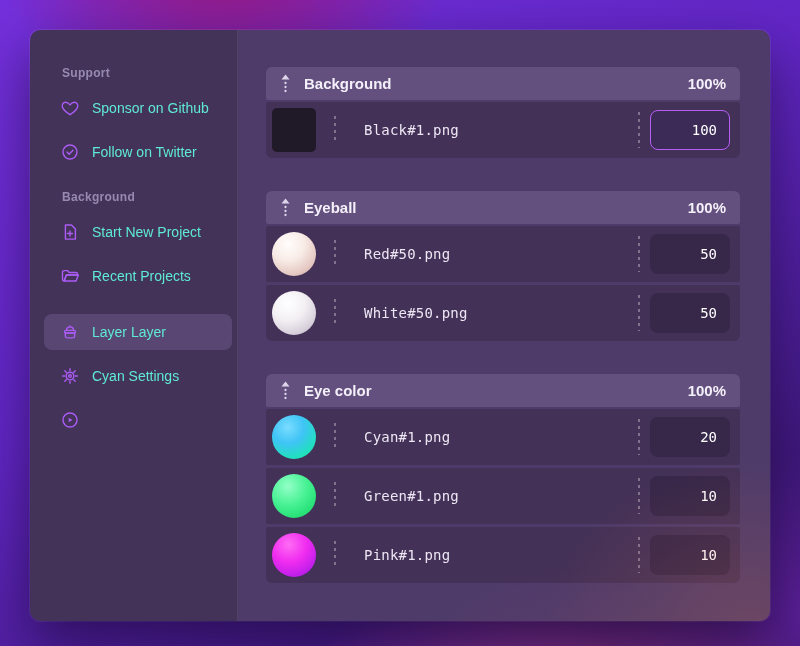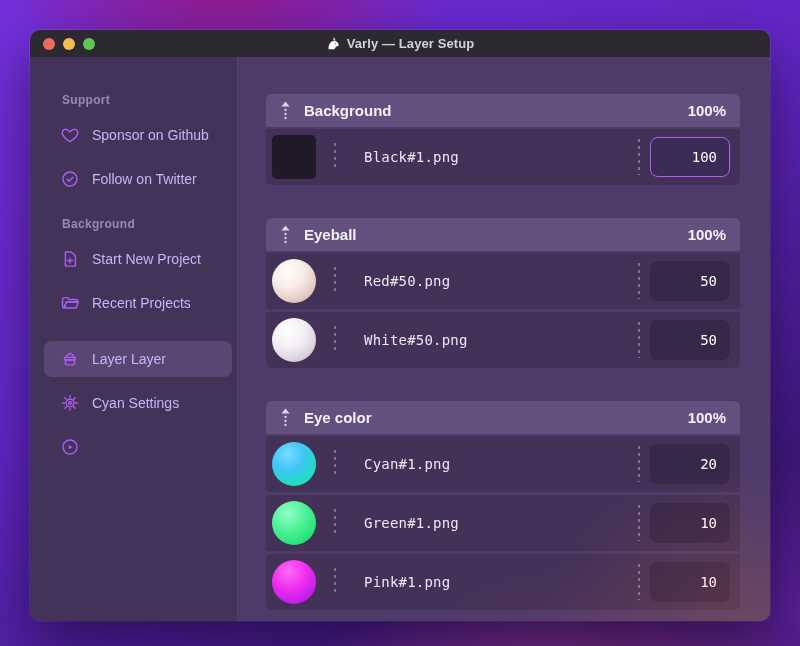--- a/index.html
+++ b/index.html
@@ -35,21 +35,21 @@
 
   .sidebar {
     width:208px; flex:0 0 208px; background:#443358;
     border-right:1px solid rgba(255,255,255,.08);
     padding:36px 5px 0 14px;
   }
   .section { margin-bottom:20px; }
   .section-label { font-size:12px; font-weight:700; color:#968ab0; margin:0 0 10px 18px; letter-spacing:.3px; }
   .side-item {
     display:flex; align-items:center; gap:12px; height:36px; padding:0 16px;
-    border-radius:8px; margin-bottom:8px; color:#c4b5fd; font-size:14px; cursor:default;
+    border-radius:8px; margin-bottom:8px; color:#5eead4; font-size:14px; cursor:default;
   }
   .side-item.active { background:#594672; }
   .side-item .icon { width:20px; height:20px; flex:0 0 20px; display:flex; }
   .side-item svg { width:20px; height:20px; stroke:#ab5cf5; stroke-width:1.7; fill:none; stroke-linecap:round; stroke-linejoin:round; }
 
   .main { flex:1; background:#4e3b69; position:relative; padding:37px 30px 0 28px; overflow:hidden; }
   .main::after {
     content:""; position:absolute; inset:0; pointer-events:none;
     background:
       radial-gradient(55% 42% at 96% 102%, rgba(236,118,78,.20), rgba(236,118,78,0) 70%),
@@ -96,37 +96,20 @@
     font-family:"DejaVu Sans Mono", monospace; font-size:14px; color:#ffffff;
     text-align:right; padding:0 12px; outline:none;
   }
   .value-input.focused { background:#3c2b57; border-color:#b55ef2; }
 </style>
 </head>
 <body>
 
 <div class="window">
 
-  <div class="titlebar">
-    <div class="traffic">
-        <span class="light" style="background: rgb(237, 106, 95);"></span>
-        <span class="light" style="background: rgb(245, 191, 79);"></span>
-        <span class="light" style="background: rgb(97, 197, 84);"></span>
-      </div>
-    <div class="titlebar-title">
-      <span style="display:flex">
-        <svg width="15" height="15" viewBox="0 0 24 24">
-          <polygon points="12.6,1.5 15.6,7.6 11.2,6.6" fill="#e9c1ee"></polygon>
-          <path d="M4 21c0-8 3.4-13 9-13 4.2 0 7.5 3 7.5 7l-4.5 2-2.5 4z" fill="#ffffff"></path>
-          <circle cx="14.6" cy="11.6" r="0.9" fill="#3a3444"></circle>
-        </svg>
-      </span>
-      <span>Varly — Layer Setup</span>
-    </div>
-  </div>
 
   <div class="content">
     <div class="sidebar">
         <div class="section">
     <div class="section-label">Support</div>
     <div class="section-items">
             <div class="side-item">
     <span class="icon">
                 <svg viewBox="0 0 24 24">
                   <path d="M12 20S4.8 15.4 3 11c-1.2-2.9.7-6 3.8-6 2 0 3.5 1.2 5.2 3.3C13.7 6.2 15.2 5 17.2 5c3.1 0 5 3.1 3.8 6-1.8 4.4-9 9-9 9z"></path>

